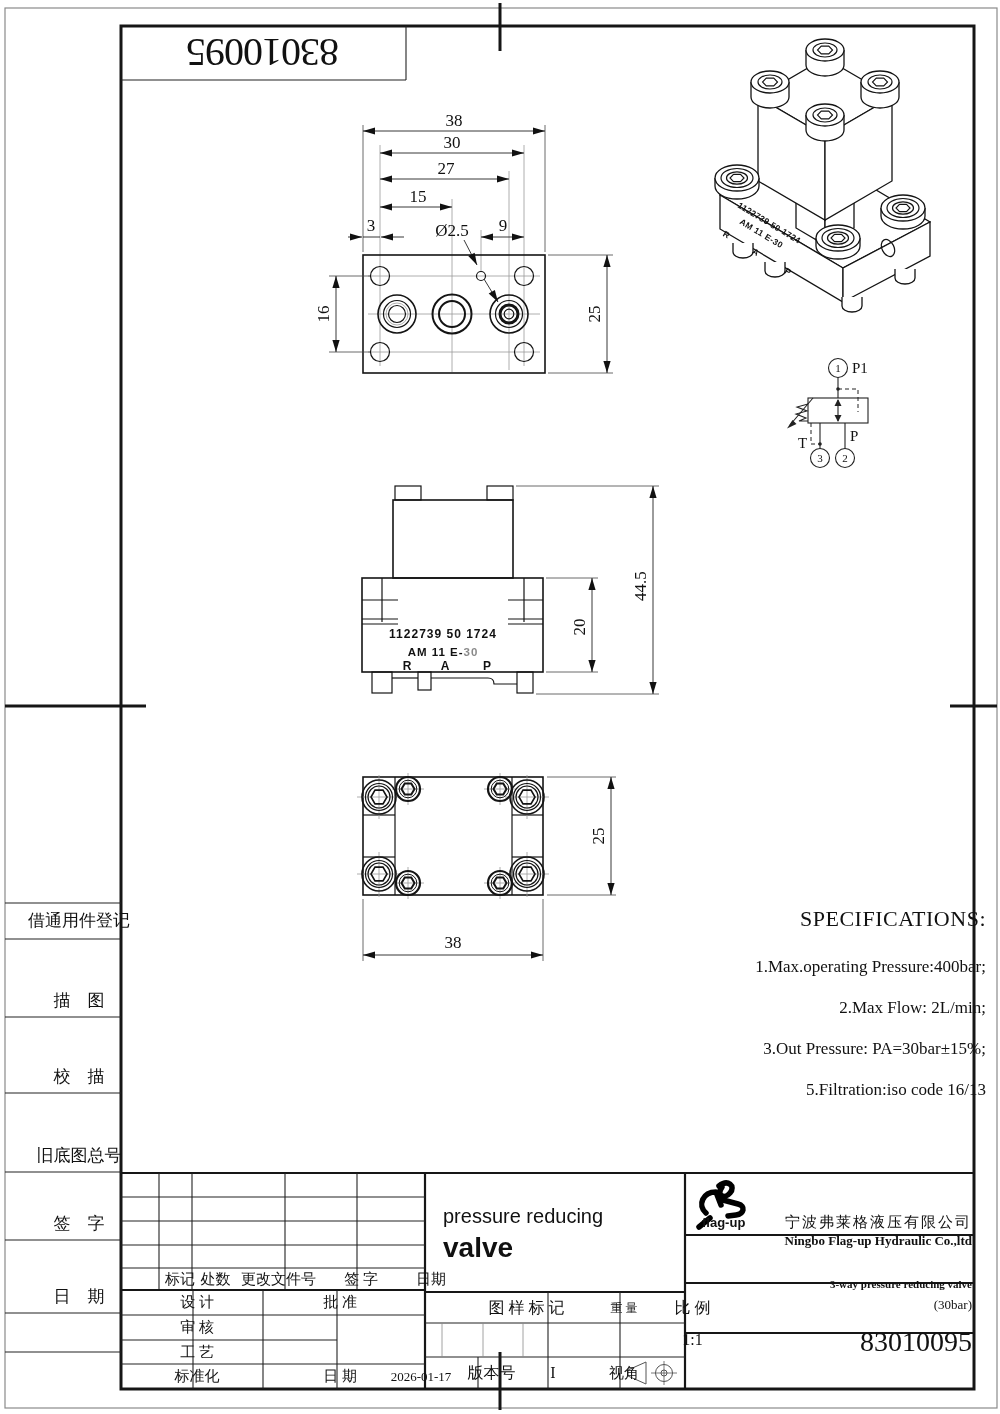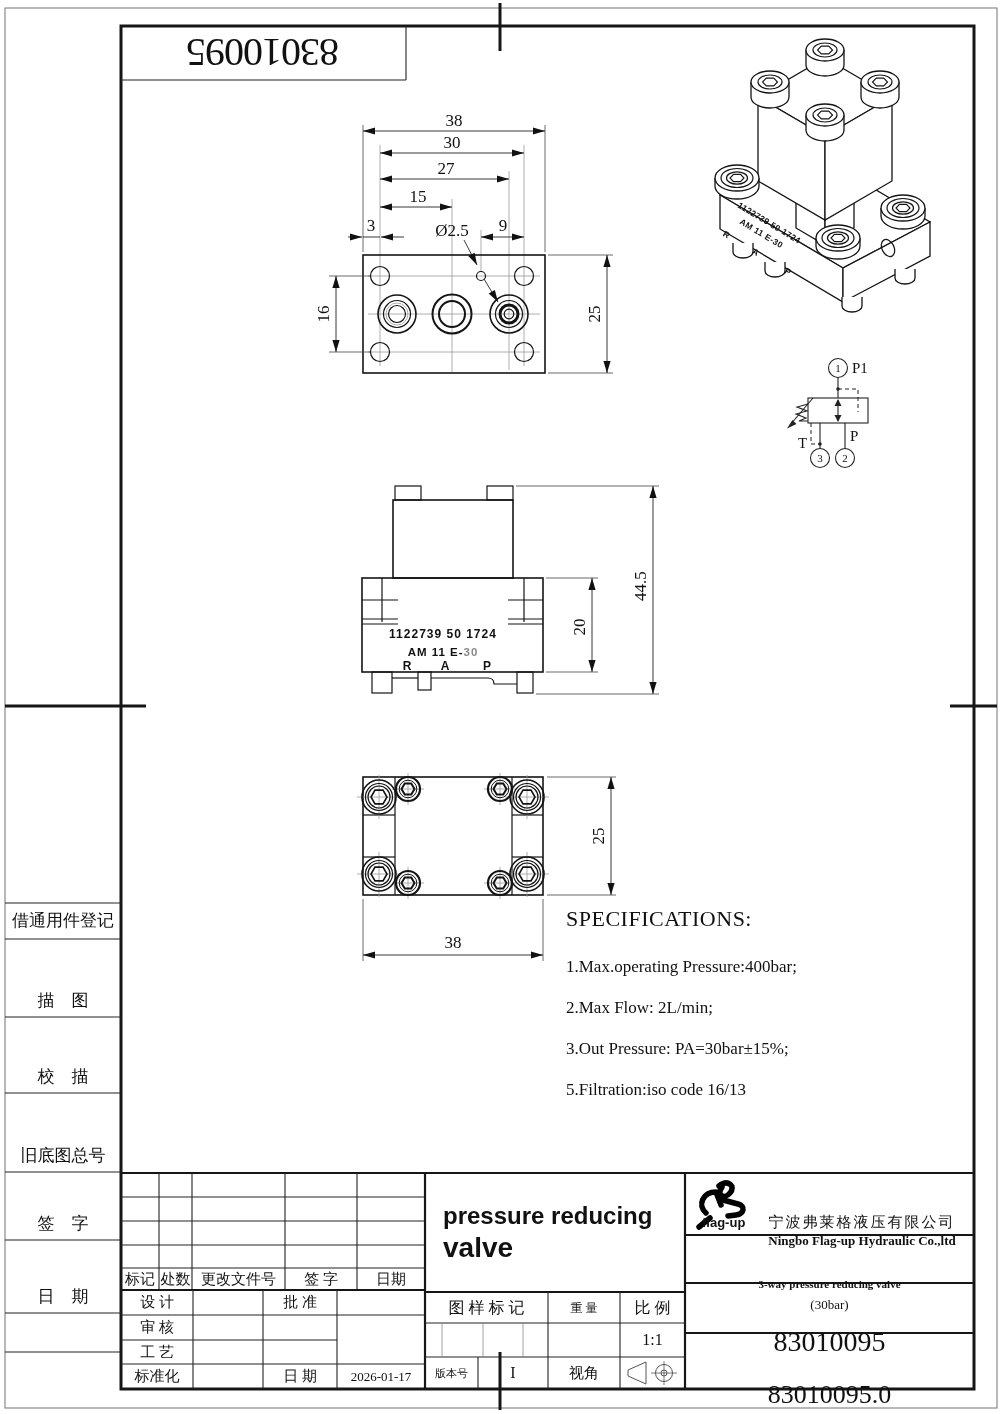--- a/index.html
+++ b/index.html
@@ -32,25 +32,25 @@
   .symn { font:11px "Liberation Serif","DejaVu Serif",serif; text-anchor:middle; }
   .markt{ font:bold 12px "Liberation Sans","DejaVu Sans",sans-serif; text-anchor:middle; letter-spacing:1px; }
   .markt2{ font:bold 11.5px "Liberation Sans","DejaVu Sans",sans-serif; text-anchor:middle; letter-spacing:1px; }
   .portt{ font:bold 12px "Liberation Sans","DejaVu Sans",sans-serif; text-anchor:middle; }
   .isot { font:bold 8.5px "Liberation Sans","DejaVu Sans",sans-serif; letter-spacing:0.4px; }
   .bignum { font:40px "Liberation Serif","DejaVu Serif",serif; text-anchor:middle; letter-spacing:-1px; }
 
   
   .ov { position:absolute; color:#111; }
   .ctr { text-align:center;margin-top:32px; }
-  .cn  { font-family:"Liberation Serif","DejaVu Serif",serif; }
-  .margin-label { left:6px; width:114px; text-align:center; font-size:17px; line-height:26px; height:26px; }
+  .cn  { font-family:"Liberation Serif","DejaVu Serif",serif;text-align:right; }
+  .margin-label { left:6px; width:114px; text-align:center; font-size:17px; line-height:26px; height:26px;padding-left:16px; }
   .spec-title { font-size:22px; letter-spacing:0.5px; }
   .spec-item  { font-size:17px; height:41px; line-height:41px; white-space:nowrap; }
-  .tb-cell { display:flex; align-items:center; justify-content:center; font-size:15px; line-height:1; }
+  .tb-cell { display:flex; align-items:center; justify-content:center; font-size:15px; line-height:1;margin-left:40px; }
   .sans { font-family:"Liberation Sans","DejaVu Sans",sans-serif; }
 </style>
 </head>
 <body>
 
 <div class="sheet">
 
 <svg width="1000" height="1414" viewBox="0 0 1000 1414">
   <defs>
     <marker id="arr" markerWidth="14" markerHeight="10" refX="13" refY="5" orient="auto-start-reverse" markerUnits="userSpaceOnUse">
@@ -425,32 +425,31 @@
 <div class="ov cn tb-cell" style="left:357px; top:1268px; width:68px;  height:22px">日期</div>
 
 <div class="ov cn tb-cell" style="left:121px; top:1290px; width:72px; height:25px">设 计</div>
 <div class="ov cn tb-cell" style="left:121px; top:1315px; width:72px; height:25px">审 核</div>
 <div class="ov cn tb-cell" style="left:121px; top:1340px; width:72px; height:24px">工 艺</div>
 <div class="ov cn tb-cell" style="left:121px; top:1364px; width:72px; height:25px">标准化</div>
 <div class="ov cn tb-cell" style="left:263px; top:1290px; width:74px; height:25px">批 准</div>
 <div class="ov cn tb-cell" style="left:263px; top:1364px; width:74px; height:25px">日 期</div>
 <div class="ov cn tb-cell" style="left:337px; top:1364px; width:88px; height:25px; font-size:13px">2026-01-17</div>
 
-<div class="ov sans" style="left:443px; top:1202px; font-size:24px; font-weight:bold; line-height:28px">pressure reducing</div>
+<div class="ov sans" style="left:443px; top:1202px; font-size:20px; font-weight:normal; line-height:28px">pressure reducing</div>
 <div class="ov sans" style="left:443px; top:1234px; font-size:28px; font-weight:bold; line-height:28px">valve</div>
 
 <div class="ov cn tb-cell" style="left:425px; top:1292px; width:123px; height:31px; font-size:16px">图 样 标 记</div>
 <div class="ov cn tb-cell" style="left:548px; top:1292px; width:72px;  height:31px; font-size:12px">重 量</div>
 <div class="ov cn tb-cell" style="left:620px; top:1292px; width:65px;  height:31px; font-size:16px">比 例</div>
 <div class="ov cn tb-cell" style="left:620px; top:1323px; width:65px;  height:34px; font-size:16px">1:1</div>
-<div class="ov cn tb-cell" style="left:425px; top:1357px; width:53px;  height:32px; font-size:11px">版本号</div>
+<div class="ov cn tb-cell" style="left:425px; top:1357px; width:53px;  height:32px; font-size:16px">版本号</div>
 <div class="ov cn tb-cell" style="left:478px; top:1357px; width:70px;  height:32px; font-size:16px">I</div>
 <div class="ov cn tb-cell" style="left:548px; top:1357px; width:72px;  height:32px; font-size:15px">视角</div>
 
 <div class="ov sans" style="left:702px; top:1215px; font-size:13px; font-weight:bold">flag-up</div>
 <div class="ov cn ctr" style="left:752px; top:1181px; width:220px; font-size:15px; letter-spacing:2px">宁波弗莱格液压有限公司</div>
 <div class="ov cn ctr" style="left:752px; top:1201px; width:220px; font-size:13px; font-weight:bold">Ningbo Flag-up Hydraulic Co.,ltd</div>
 <div class="ov cn ctr" style="left:687px; top:1246px; width:285px; font-size:11px; font-weight:bold">3-way pressure reducing valve</div>
 <div class="ov cn ctr" style="left:687px; top:1265px; width:285px; font-size:13px">(30bar)</div>
 <div class="ov cn ctr" style="left:687px; top:1294px; width:285px; font-size:28px">83010095</div>
-<div class="ov cn ctr" style="left:687px; top:1348px; width:285px; font-size:26px">83010095.0</div>
 
 </div>
 
 </body></html>

